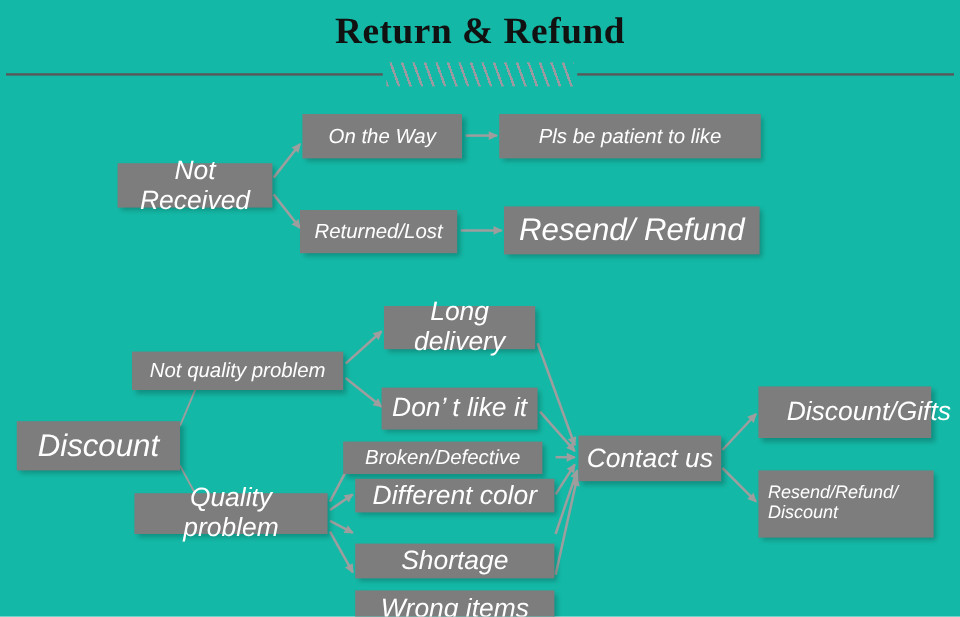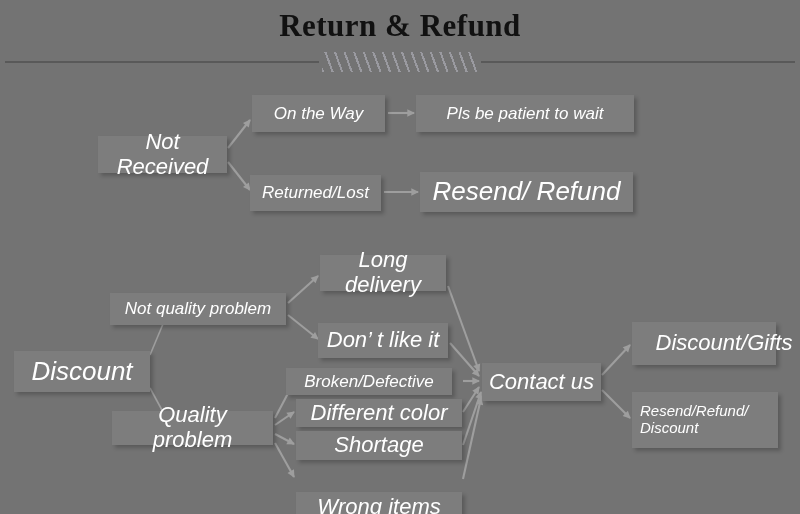--- a/index.html
+++ b/index.html
@@ -4,21 +4,21 @@
 <style>
   html, body {
     margin: 0;
     padding: 0;
     background: #ffffff;
   }
   #page {
     position: relative;
     width: 800px;
     height: 514px;
-    background: #737373;
+    background: #14b8a6;
     overflow: hidden;
     font-family: "Liberation Sans", sans-serif;
   }
 
   
   .page-title {
     position: absolute;
     left: 0;
     top: 8px;
     width: 800px;
@@ -149,21 +149,21 @@
 
   <div class="node big" style="left:98px; top:136px; width:129px; height:37px;">
     <span>Not Received</span>
   </div>
 
   <div class="node" style="left:252px; top:95px; width:133px; height:37px;">
     <span>On the Way</span>
   </div>
 
   <div class="node" style="left:416px; top:95px; width:218px; height:37px;">
-    <span>Pls be patient to wait</span>
+    <span>Pls be patient to like</span>
   </div>
 
   <div class="node" style="left:250px; top:175px; width:131px; height:36px;">
     <span>Returned/Lost</span>
   </div>
 
   <div class="node huge" style="left:420px; top:172px; width:213px; height:40px;">
     <span>Resend/ Refund</span>
   </div>
 
@@ -188,21 +188,21 @@
   </div>
 
   <div class="node" style="left:286px; top:368px; width:166px; height:27px;">
     <span>Broken/Defective</span>
   </div>
 
   <div class="node big" style="left:296px; top:399px; width:166px; height:28px;">
     <span>Different color</span>
   </div>
 
-  <div class="node big" style="left:296px; top:431px; width:166px; height:29px;">
+  <div class="node big" style="left:296px; top:453px; width:166px; height:29px;">
     <span>Shortage</span>
   </div>
 
   <div class="node big" style="left:296px; top:492px; width:166px; height:31px;text-align:right;">
     <span>Wrong items</span>
   </div>
 
   <div class="node big" style="left:482px; top:363px; width:119px; height:38px;">
     <span>Contact us</span>
   </div>

